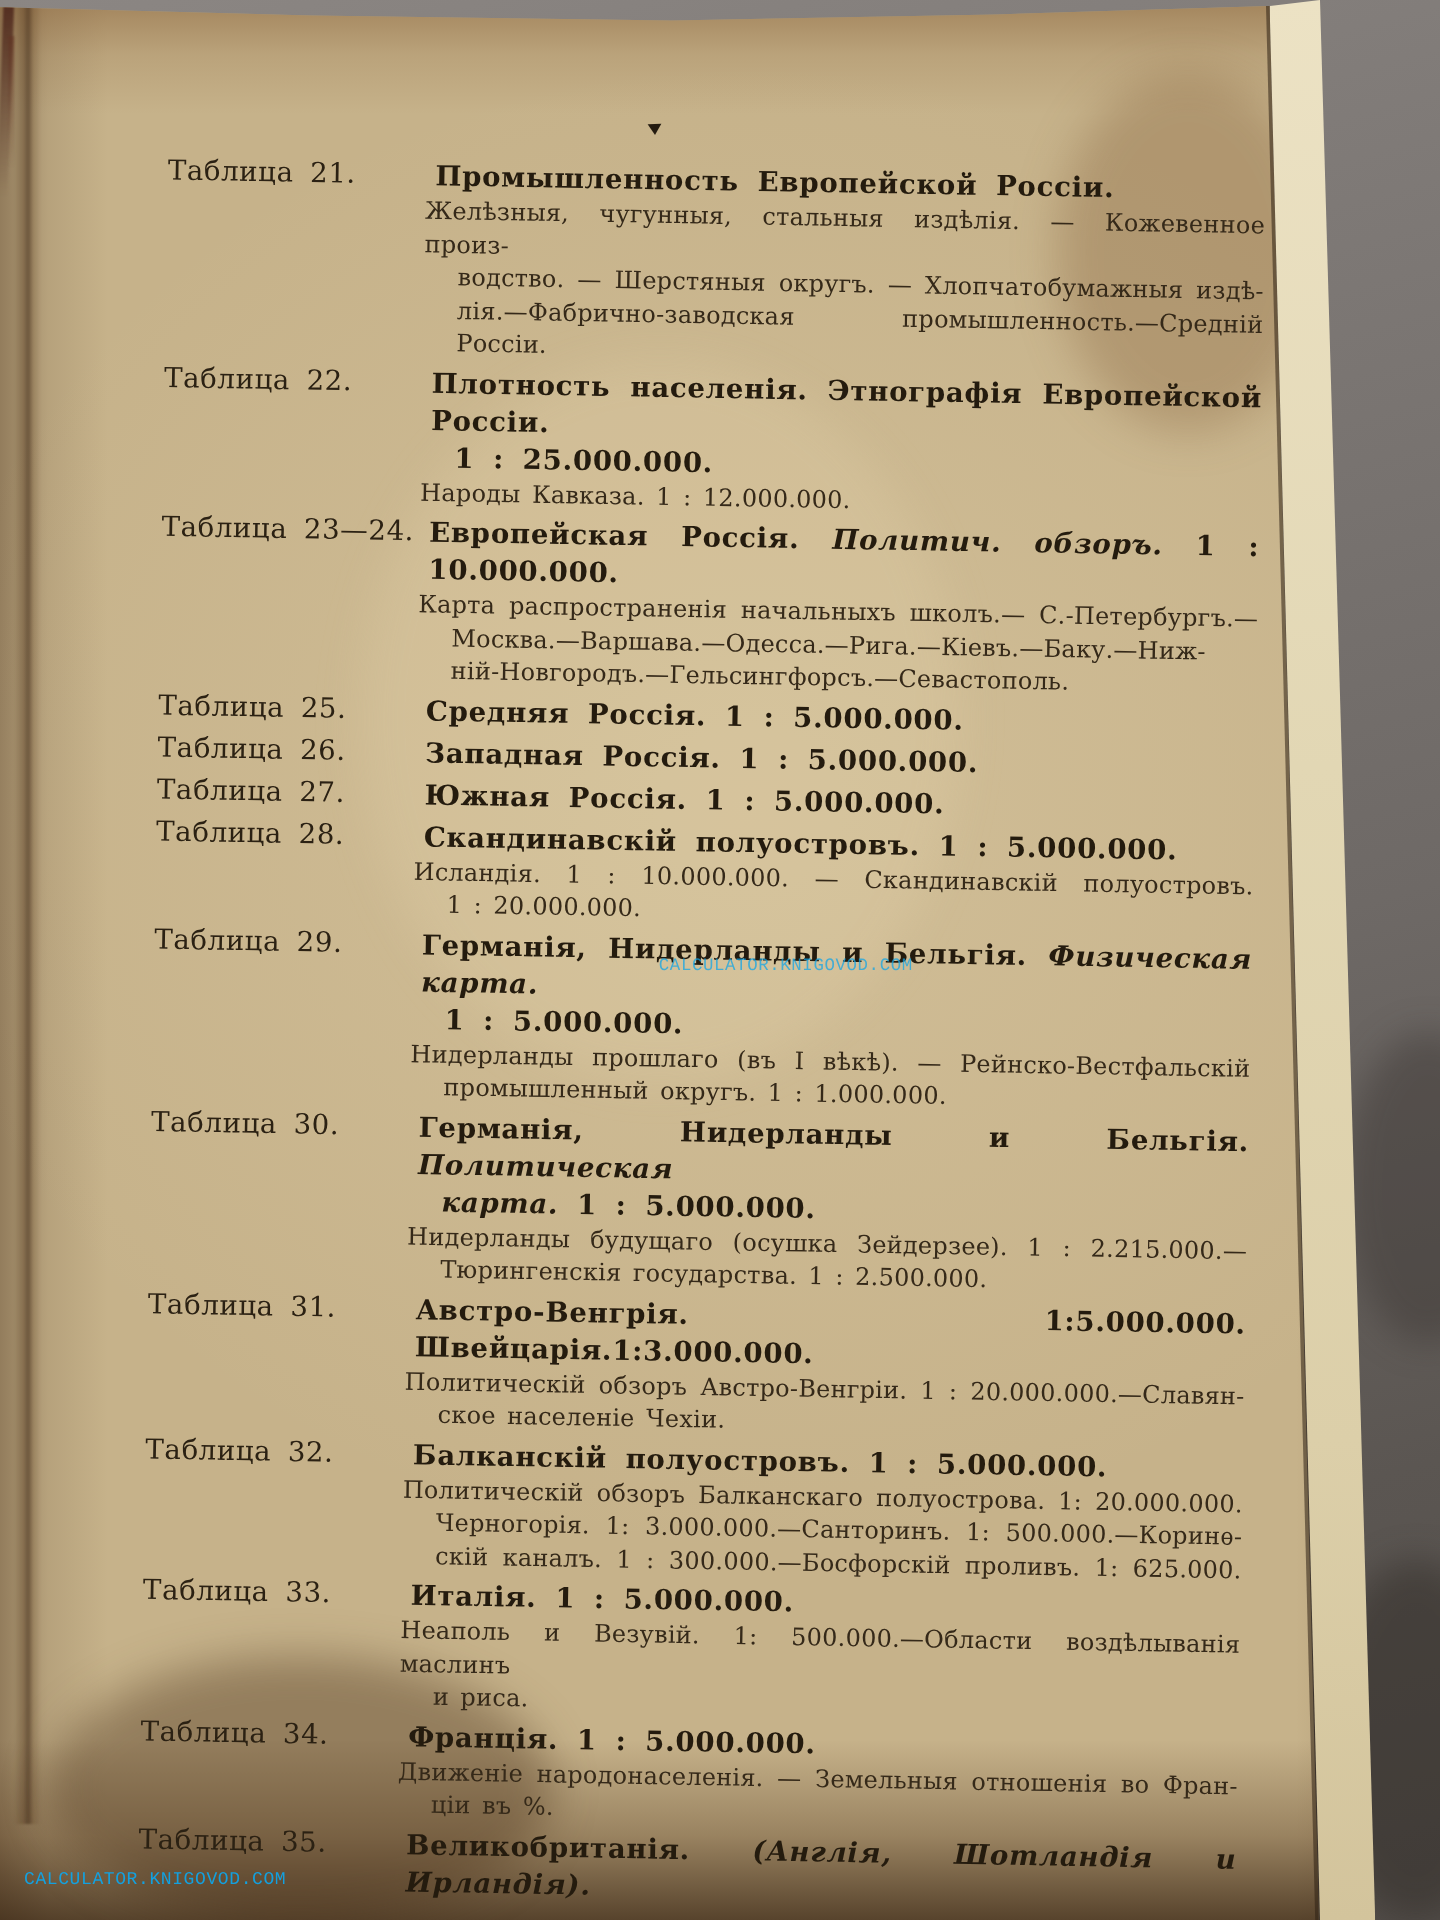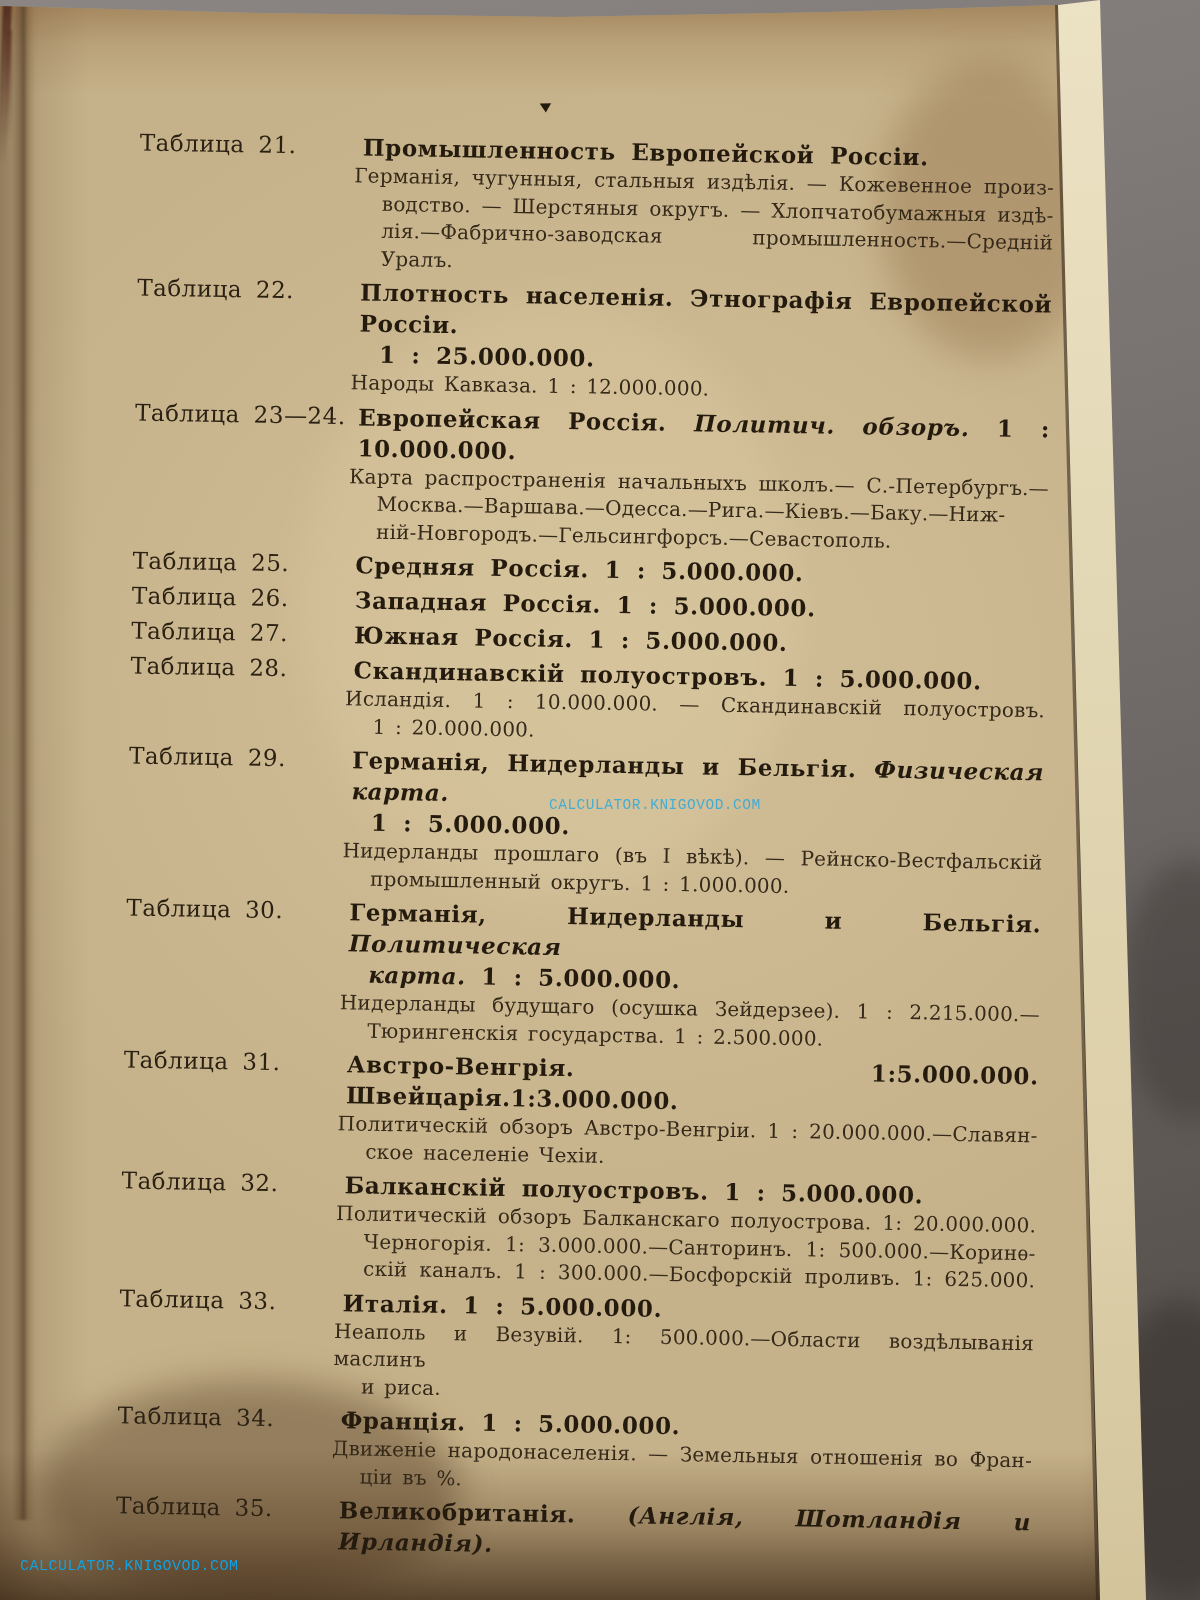--- a/index.html
+++ b/index.html
@@ -104,23 +104,23 @@
   <div class="page-edge"></div>
 
   <div class="sig-mark">▼</div>
 
   <div class="content">
     <div>
         <div class="entry">
           <div class="entry-label">Таблица 21.</div>
           <div class="entry-lines">
             <div class="line t"><span class="s-b">Промышленность Европейской Россіи.</span></div>
-            <div class="line s j"><span class="s-r">Германія, чугунныя, стальныя издѣлія. — Кожевенное произ-</span></div>
+            <div class="line s j"><span class="s-r">Желѣзныя, чугунныя, стальныя издѣлія. — Кожевенное произ-</span></div>
             <div class="line sc j"><span class="s-r">водство. — Шерстяныя округъ. — Хлопчатобумажныя издѣ-</span></div>
-            <div class="line sc j"><span class="s-r">лія.—Фабрично-заводская промышленность.—Средній Уралъ.</span></div>
+            <div class="line sc j"><span class="s-r">лія.—Фабрично-заводская промышленность.—Средній Россіи.</span></div>
           </div>
         </div>
         <div class="entry">
           <div class="entry-label">Таблица 22.</div>
           <div class="entry-lines">
             <div class="line t j"><span class="s-b">Плотность населенія. Этнографія Европейской Россіи.</span></div>
             <div class="line tc"><span class="s-b">1 : 25.000.000.</span></div>
             <div class="line s"><span class="s-r">Народы Кавказа. 1 : 12.000.000.</span></div>
           </div>
         </div>

